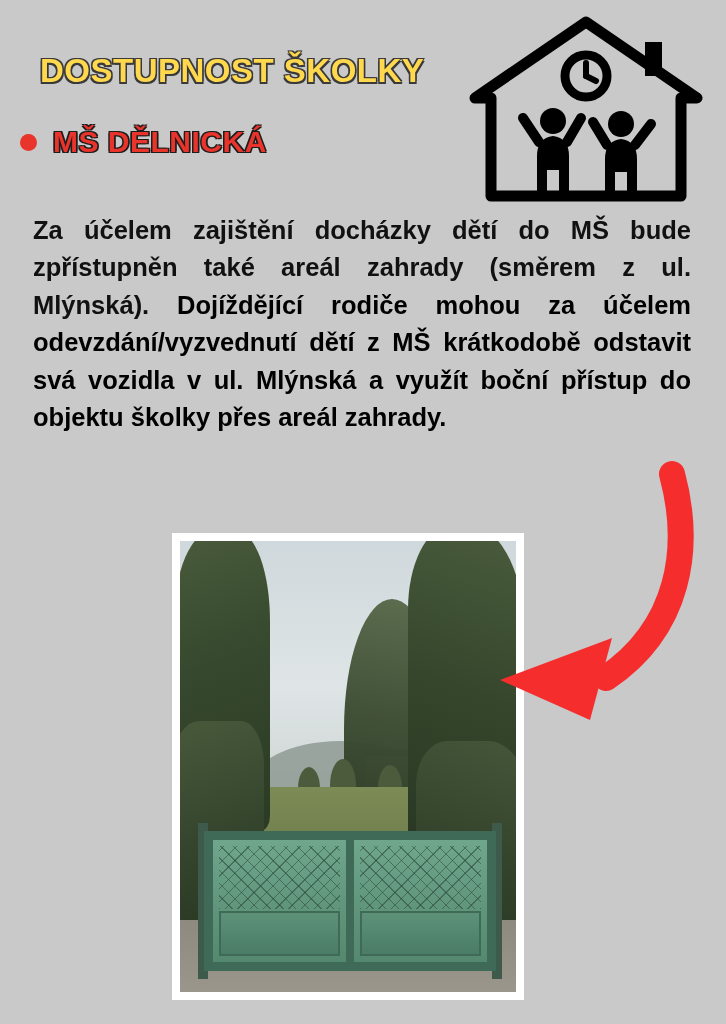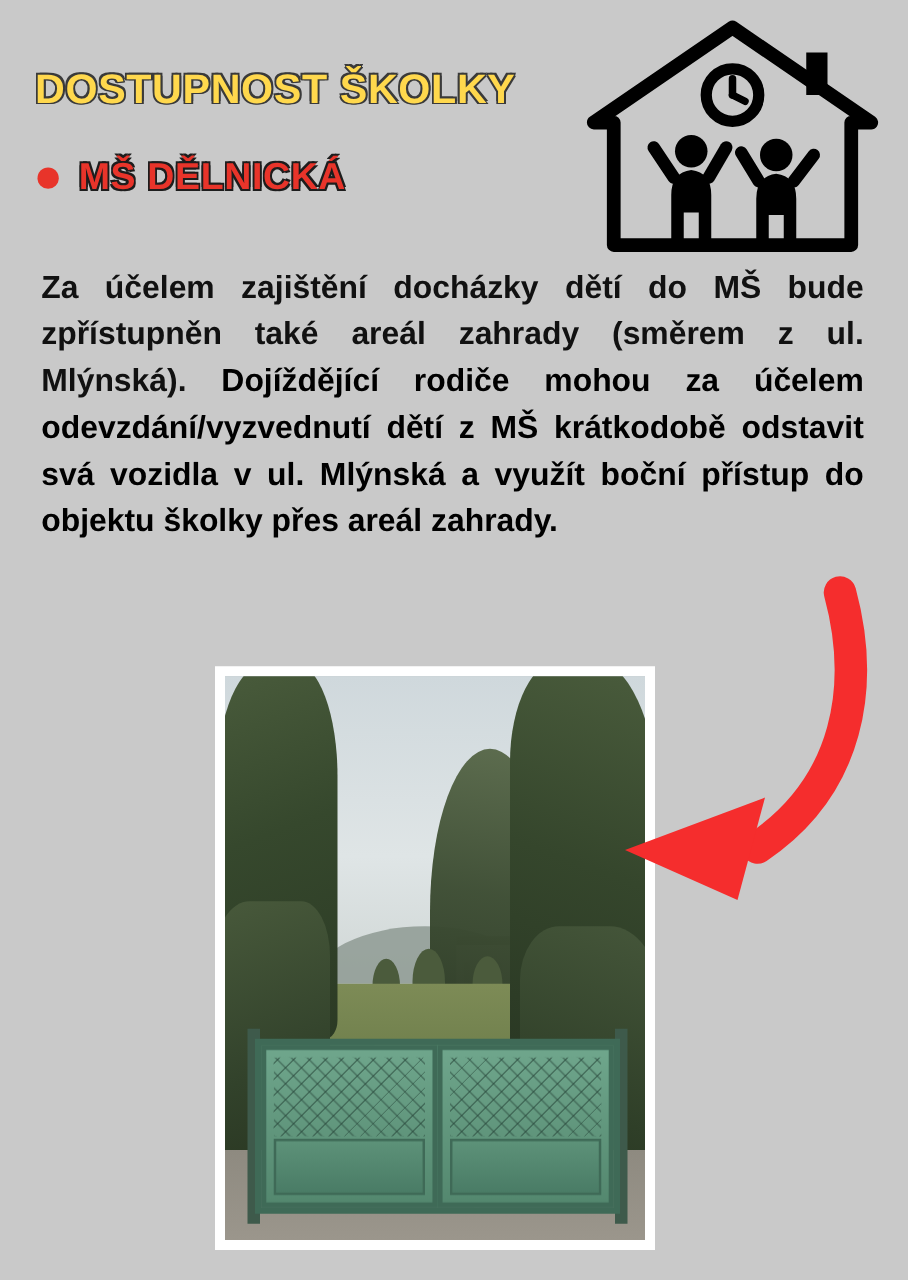--- a/index.html
+++ b/index.html
@@ -19,40 +19,40 @@
     position: relative;
     width: 726px;
     height: 1024px;
     background: #c9c9c9;
     box-sizing: border-box;
   }
 
   
   .title {
     position: absolute;
-    left: 28px;
+    left: 40px;
     top: 52px;
     font-size: 33px;
     font-weight: bold;
     letter-spacing: 0.5px;
     color: #ffd84d;
     -webkit-text-stroke: 1.6px #3a3a3a;
     paint-order: stroke fill;
     text-shadow:
       -1.5px -1.5px 0 #3a3a3a,
        1.5px -1.5px 0 #3a3a3a,
       -1.5px  1.5px 0 #3a3a3a,
        1.5px  1.5px 0 #3a3a3a;
     white-space: nowrap;
   }
 
   
   .bullet-row {
     position: absolute;
-    left: 30px;
+    left: 20px;
     top: 125px;
     display: flex;
     align-items: center;
     gap: 16px;
   }
   .bullet-dot {
     width: 17px;
     height: 17px;
     border-radius: 50%;
     background: #e8342a;

